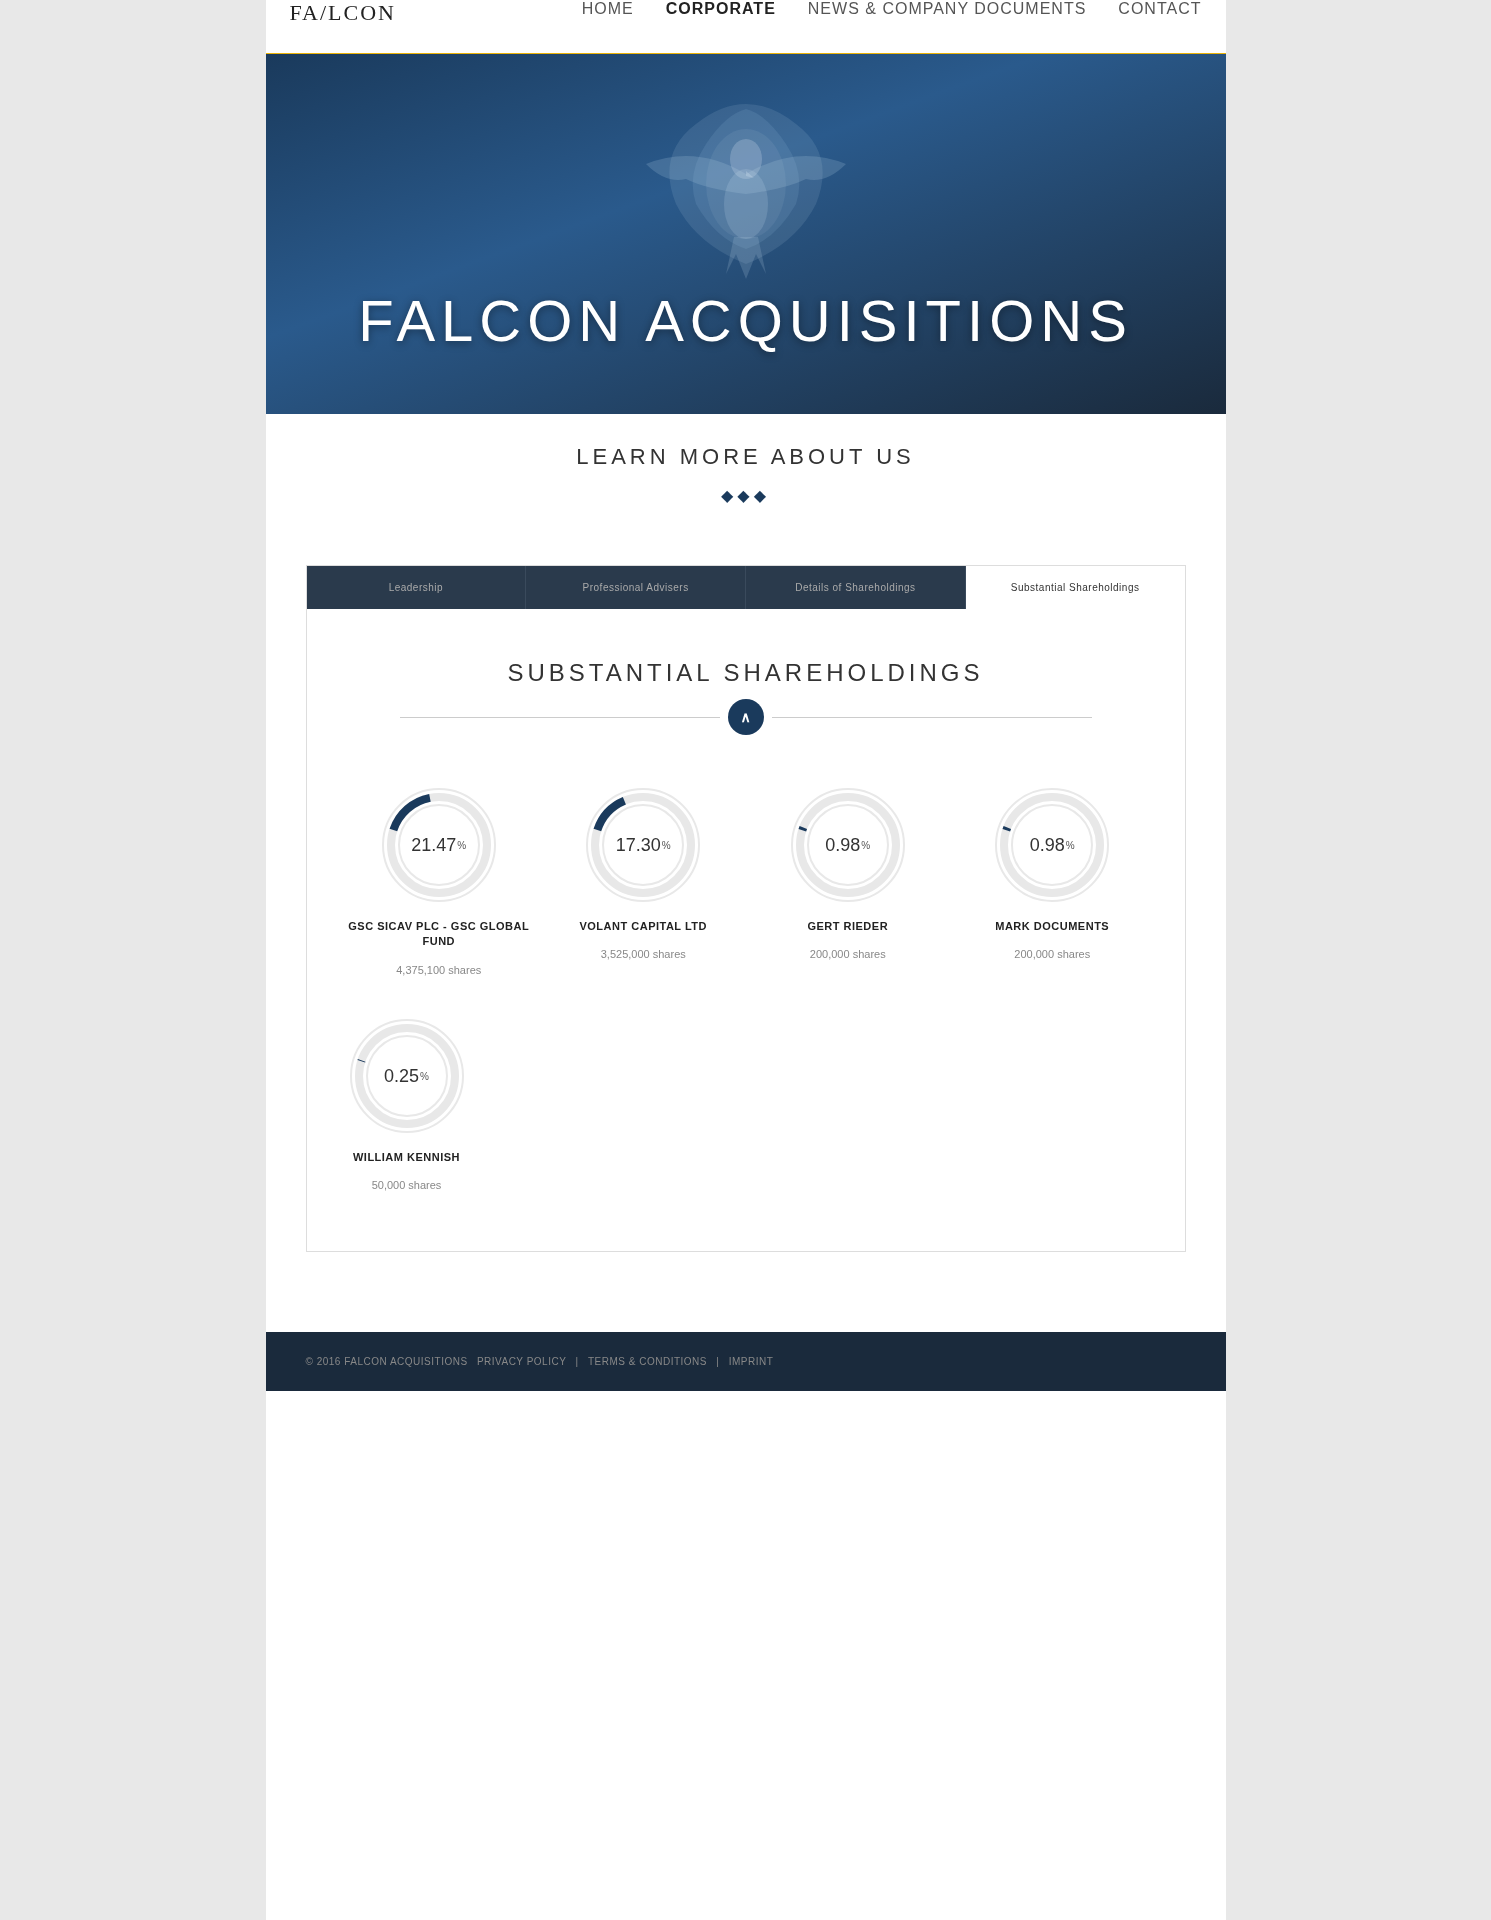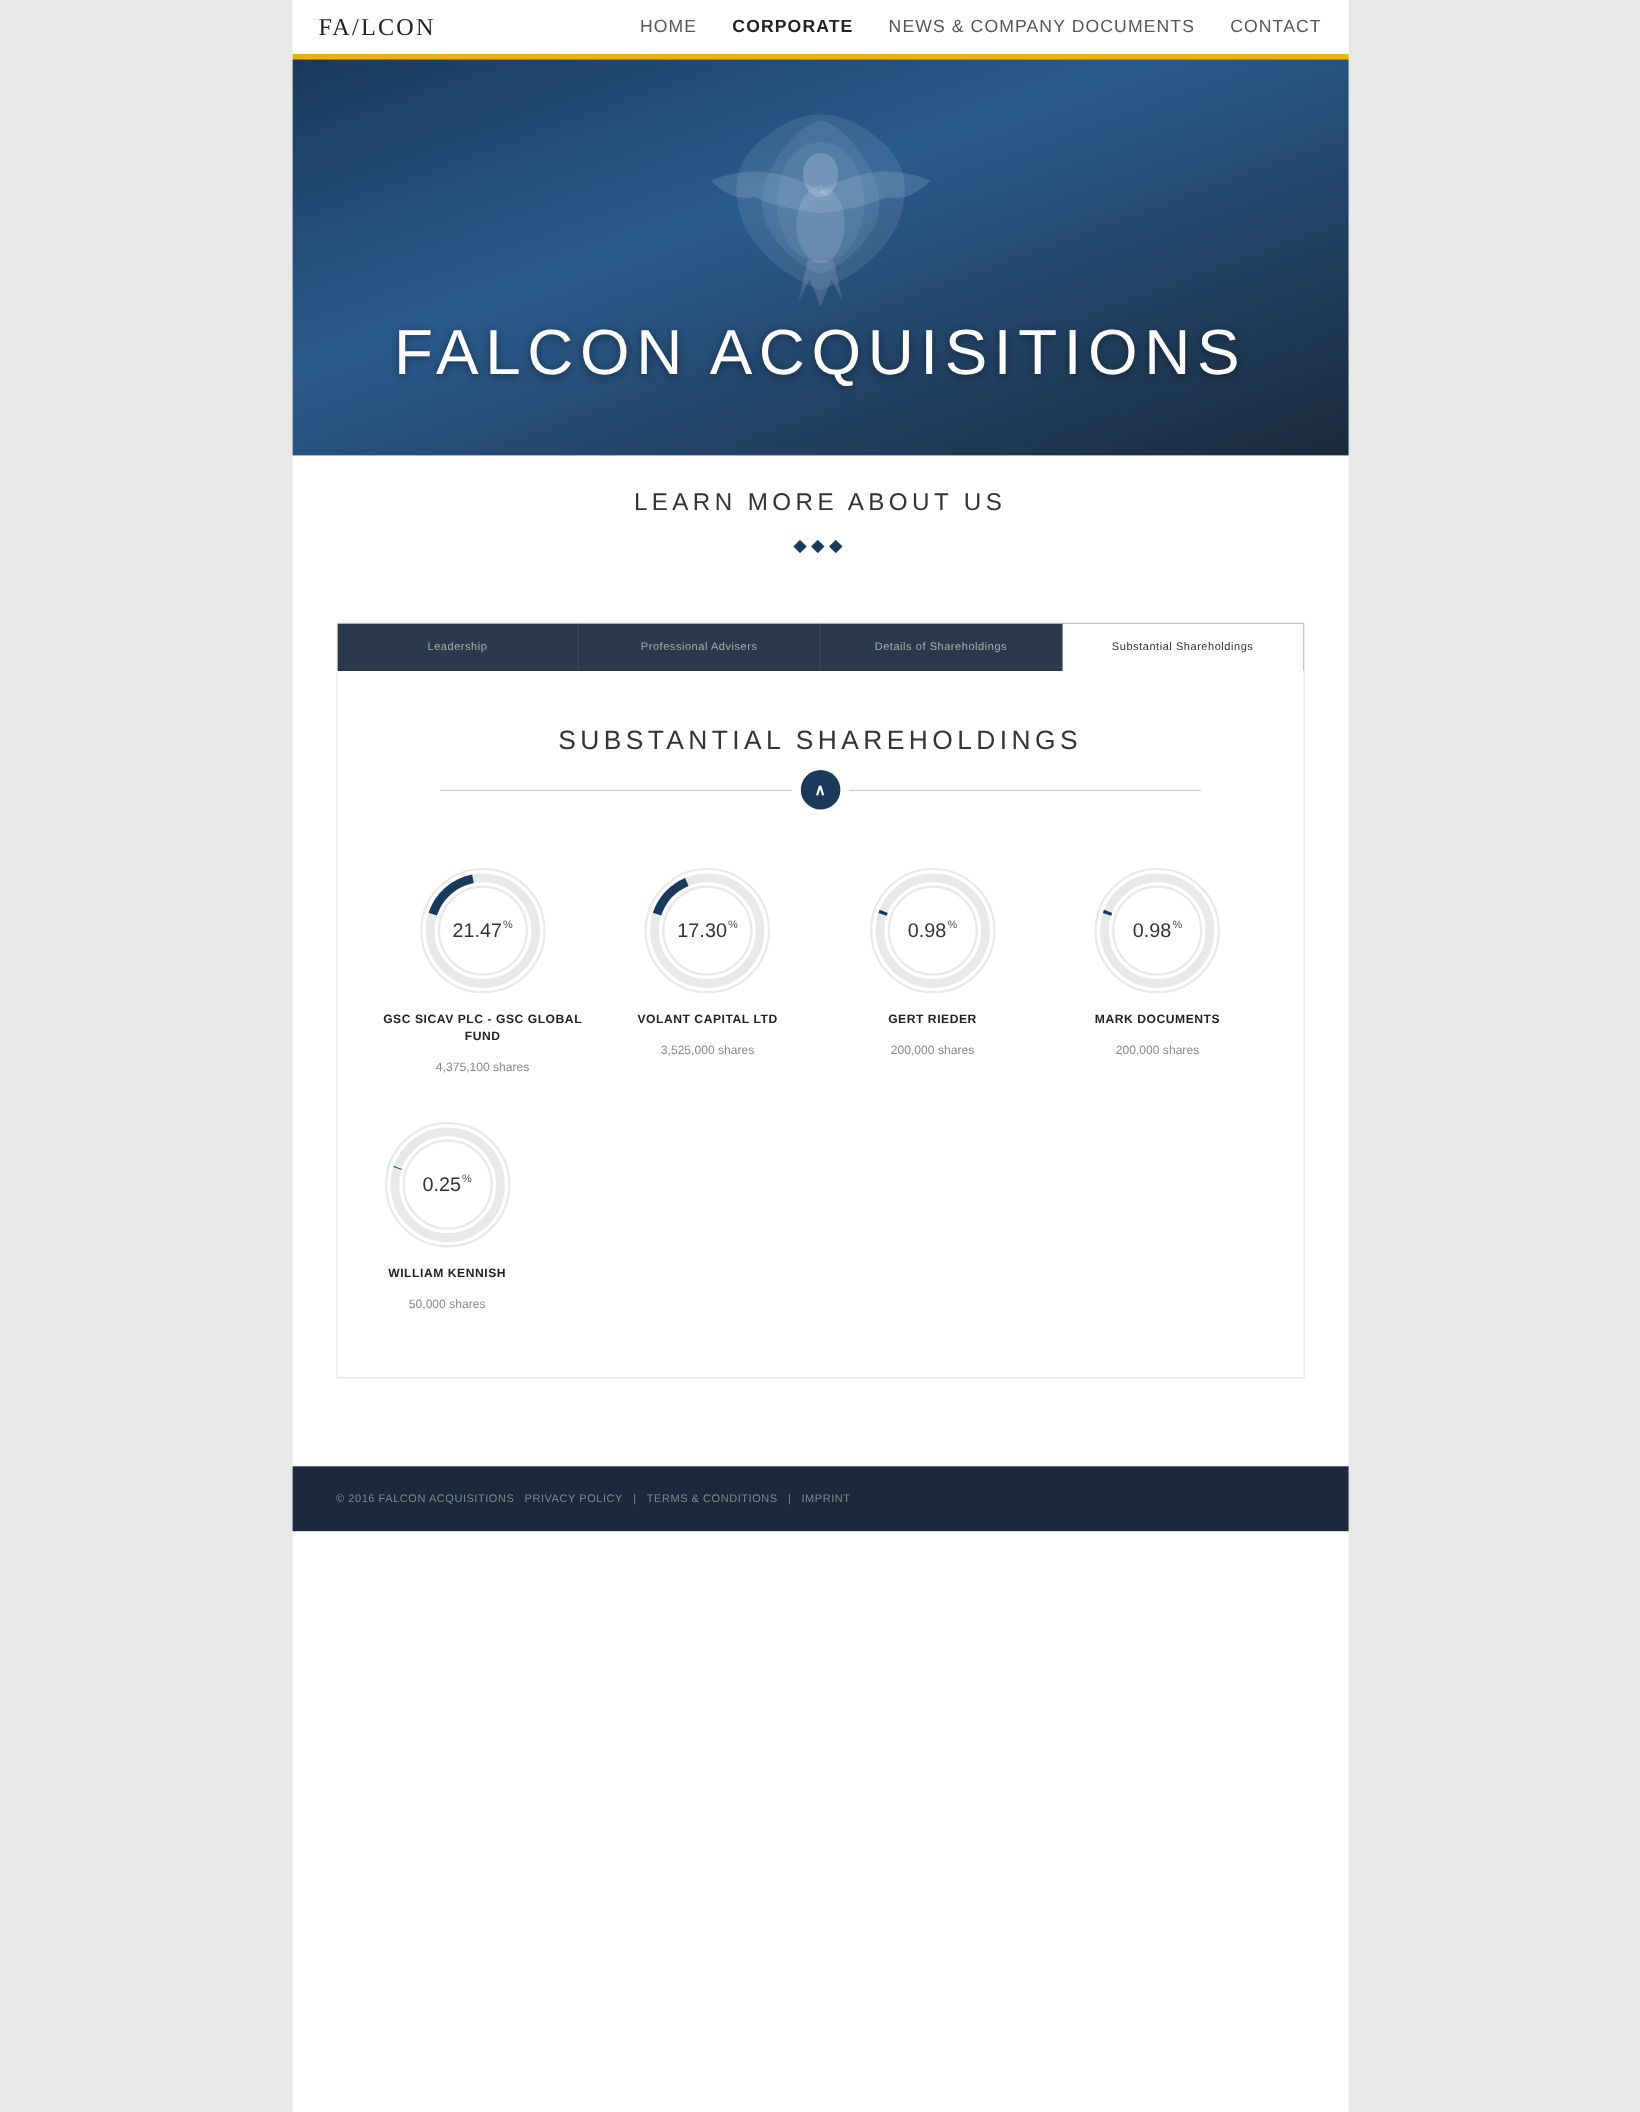--- a/index.html
+++ b/index.html
@@ -14,24 +14,24 @@
       width: 960px;
       background: #fff;
       position: relative;
     }
 
     
     nav {
       height: 54px;
       background: #fff;
       display: flex;
-      align-items: center;
+      align-items: flex-start;
       justify-content: space-between;
       padding: 0 24px;
-      border-bottom: 5px solid #eab308;
+      border-bottom: 1px solid #eab308;
     }
     .logo {
       font-size: 22px;
       font-weight: bold;
       letter-spacing: 2px;
       color: #222;
       font-family: serif;
     }
     .logo span { font-weight: 300; }
     .nav-links {
@@ -206,21 +206,21 @@
     }
     .donut-label {
       position: absolute;
       top: 50%;
       left: 50%;
       transform: translate(-50%, -50%);
       font-size: 18px;
       color: #333;
       font-weight: 400;
       display: flex;
-      align-items: flex-start;
+      align-items: center;
       gap: 1px;
     }
     .donut-label .pct-symbol {
       font-size: 10px;
       color: #555;
     }
 
     
     .charts-row2 {
       display: flex;

